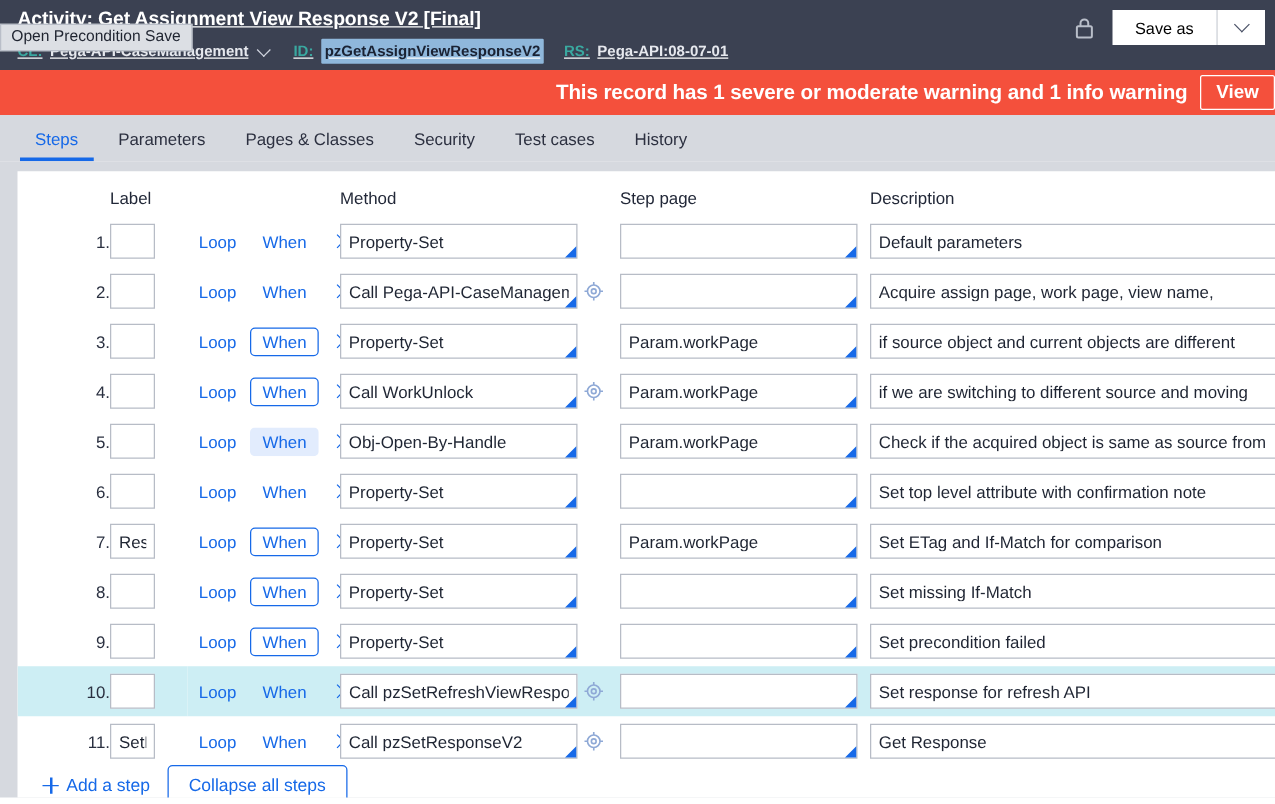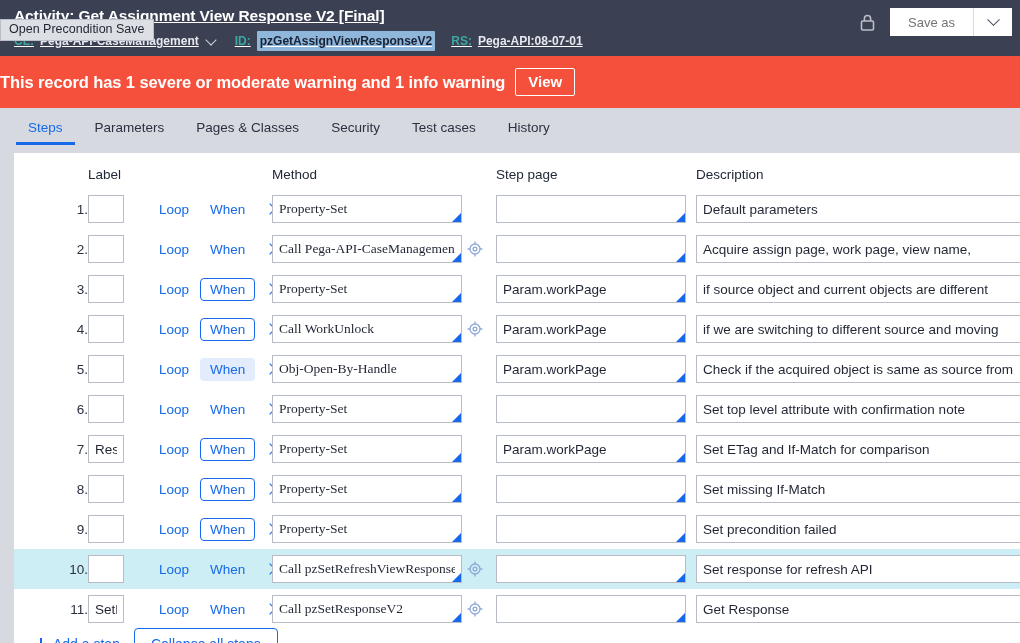--- a/index.html
+++ b/index.html
@@ -73,21 +73,21 @@
     align-items: center;
     gap: 0;
   }
   .lock-icon {
     width: 26px; height: 26px;
     margin-right: 10px;
     display: flex; align-items: center; justify-content: center;
   }
   .save-as-btn {
     background: #ffffff;
-    color: #737373;
+    color: #000000;
     border: none;
     height: 28px;
     padding: 0 18px;
     font-size: 13px;
     font-family: "Liberation Sans", sans-serif;
     cursor: pointer;
     border-right: 1px solid #d8dbe2;
   }
   .save-as-caret {
     background: #ffffff;
@@ -115,25 +115,25 @@
     font-size: 12.5px;
     line-height: 17px;
     padding: 1px 8px 2px 8px;
     border: 1px solid #b9bec8;
     white-space: nowrap;
     z-index: 30;
   }
 
   
   .warn-bar {
-    height: 52px;
+    height: 36px;
     background: #f4503c;
     display: flex;
     align-items: center;
-    justify-content: flex-start;
+    justify-content: flex-end;
     gap: 10px;
   }
   .warn-text {
     color: #ffffff;
     font-size: 16.5px;
     font-weight: bold;
     letter-spacing: -0.1px;
   }
   .warn-btn {
     color: #ffffff;
@@ -238,21 +238,21 @@
   .fld-wrap .corner {
     position: absolute;
     right: 1px; bottom: 1px;
     width: 0; height: 0;
     border-style: solid;
     border-width: 0 0 9px 9px;
     border-color: transparent transparent #1669e8 transparent;
     pointer-events: none;
   }
   .fld-label  { width: 36px; }
-  .fld-method { width: 190px; font-family: Liberation Serif, serif; }
+  .fld-method { width: 190px; }
   .fld-page   { width: 190px; }
   .fld-desc   { width: 528px; }
 
   .ctrl-cell {
     display: flex;
     align-items: center;
     gap: 8px;
     padding-left: 6px;
   }
   .loop-btn {

